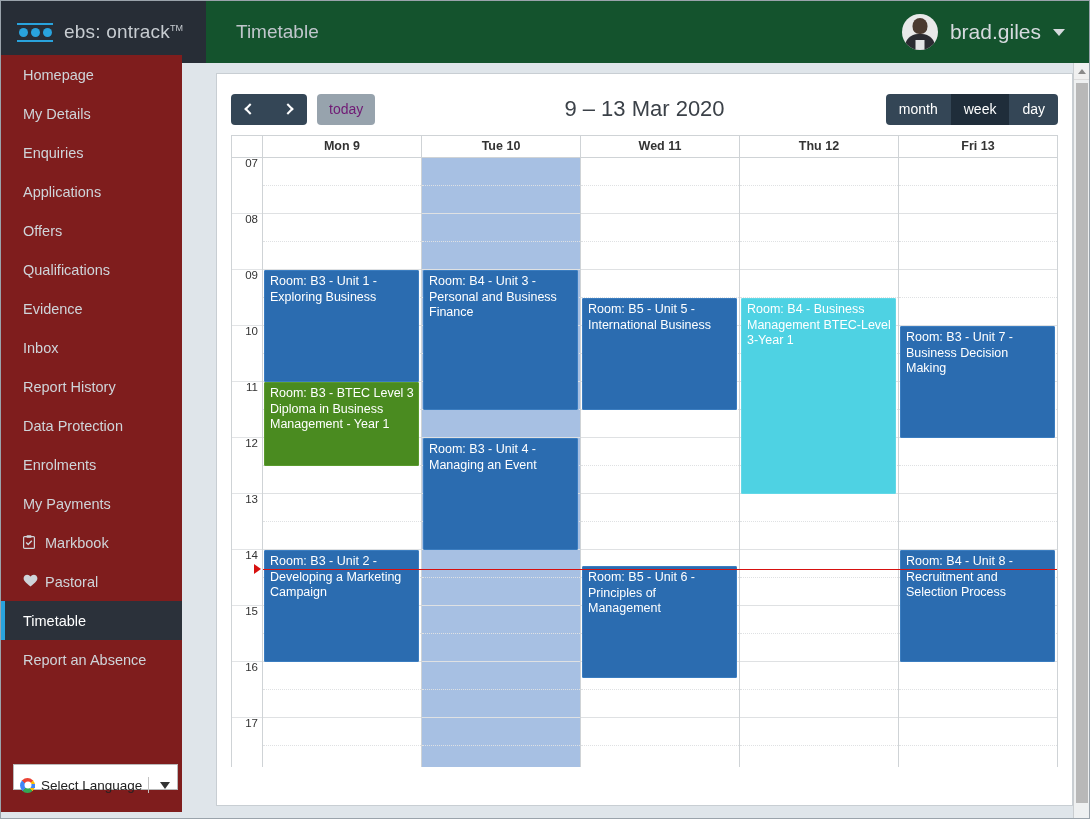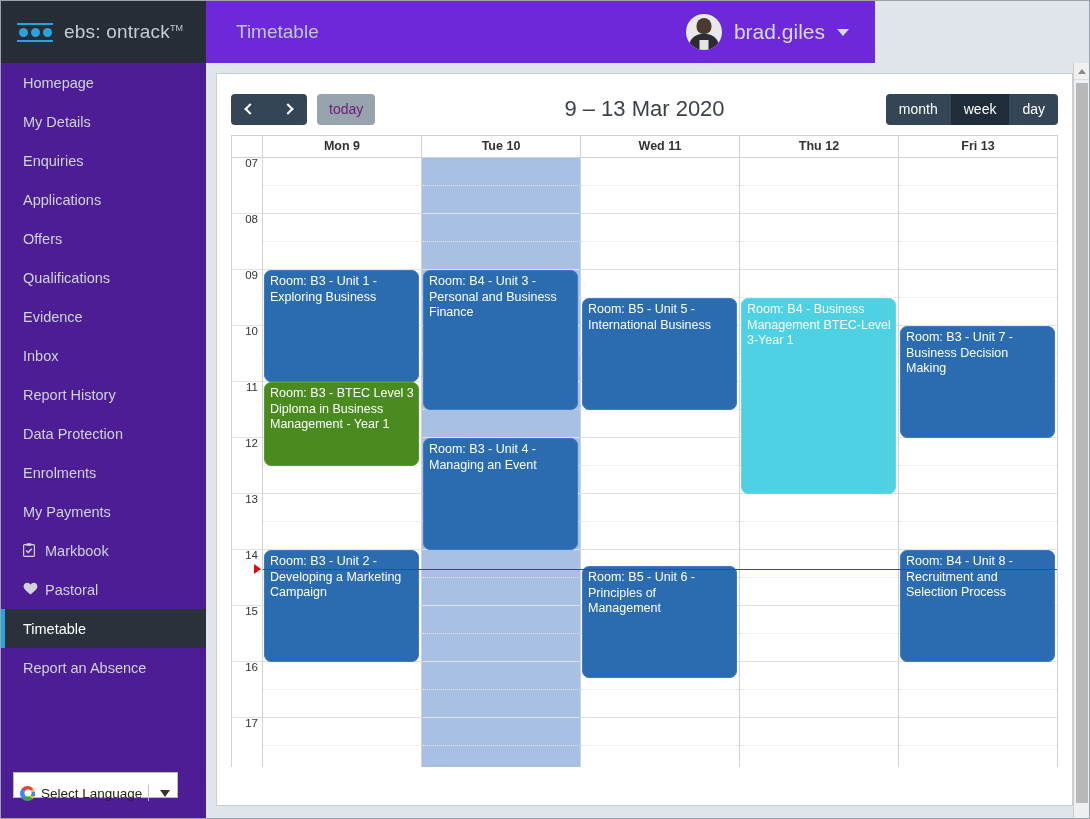--- a/index.html
+++ b/index.html
@@ -13,22 +13,22 @@
     position: relative;
     width: 1090px; height: 819px;
     background: #dfe5ea;
     border: 1px solid #9aa3ab;
     overflow: hidden;
   }
 
   
   .topbar {
     position: absolute; top: 0; left: 0;
-    width: 874px; height: 62px;
-    background: #6d28d9;
+    width: 1090px; height: 62px;
+    background: #14532d;
     display: flex; align-items: stretch;
   }
   .brand {
     width: 205px; height: 62px;
     background: #272d36;
     display: flex; align-items: center;
     padding-left: 16px;
   }
   .logo-dots {
     display: inline-block;
@@ -90,23 +90,23 @@
   .user-name { color: #d6dade; font-size: 21px; }
   .caret-down {
     width: 0; height: 0;
     border-left: 6px solid transparent;
     border-right: 6px solid transparent;
     border-top: 7px solid #d6dade;
   }
 
   
   .sidebar {
-    position: absolute; top: 62px; left: 0;
-    width: 205px; height: 757px;
-    background: #4c1d95;
+    position: absolute; top: 54px; left: 0;
+    width: 181px; height: 757px;
+    background: #7f1d1d;
   }
   .nav-item {
     height: 39px;
     display: flex; align-items: center;
     padding-left: 22px;
     color: #cfd4d9;
     font-size: 14.5px;
     position: relative;
     gap: 7px;
   }
@@ -280,21 +280,21 @@
     position: absolute;
     left: 1px; right: 2px;
     background: #2b6cb0;
     border: 1px solid #3b7dc0;
     color: #ffffff;
     font-size: 12.5px;
     line-height: 15.5px;
     padding: 3px 4px 2px 5px;
     overflow: hidden;
     cursor: pointer;
-    border-radius: 7px;
+    border-radius: 1px;
   }
   .event.green { background: #4a8b20; border-color: #5a9b2e; }
   .event.cyan  { background: #4ed2e3; border-color: #62d8e7; }
 
   
   .now-line {
     position: absolute; left: 31px; right: 0;
     height: 0; border-top: 1px solid #d7110f;
     z-index: 5; pointer-events: none;
   }

